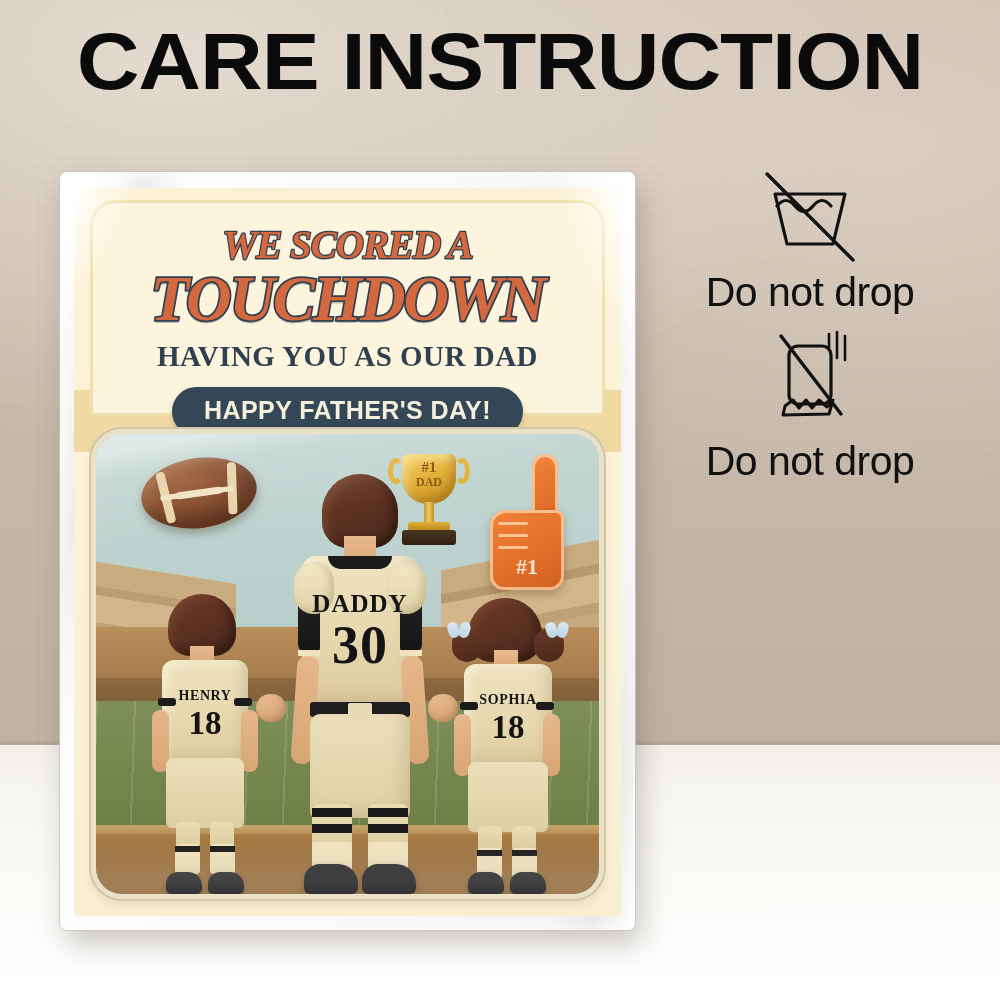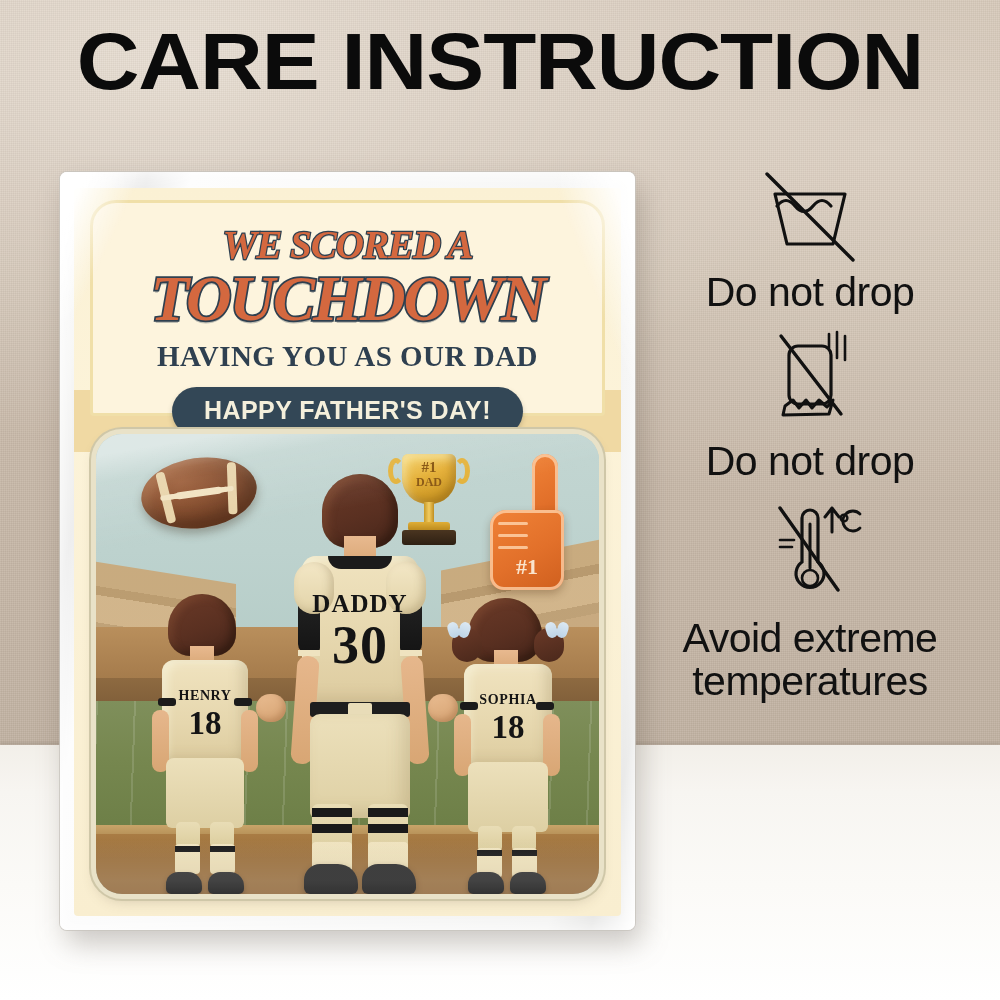--- a/index.html
+++ b/index.html
@@ -674,29 +674,14 @@
       <rect x="44" y="20" width="42" height="58" rx="9" fill="none" stroke="#111" stroke-width="3.2"></rect>
       <path d="M40 80 l8 -6 l6 8 l7 -8 l6 8 l7 -8 l8 7 l6 -7 l-4 14 l-46 1 Z" fill="none" stroke="#111" stroke-width="3" stroke-linejoin="round"></path>
       <line x1="92" y1="6" x2="92" y2="32" stroke="#111" stroke-width="2.6" stroke-linecap="round"></line>
       <line x1="100" y1="10" x2="100" y2="34" stroke="#111" stroke-width="2.6" stroke-linecap="round"></line>
       <line x1="84" y1="8" x2="84" y2="22" stroke="#111" stroke-width="2.6" stroke-linecap="round"></line>
       <line x1="36" y1="10" x2="96" y2="88" stroke="#111" stroke-width="3.4" stroke-linecap="round"></line>
     </svg>
     <div class="careLabel">Do not drop</div>
   </div>
 
-  <div class="careItem">
-    <svg class="careIcon" width="140" height="115" viewBox="0 0 140 115">
-      <path d="M62 20 a8 8 0 0 1 16 0 v44 a14 14 0 1 1 -16 0 Z" fill="none" stroke="#111" stroke-width="3.2"></path>
-      <line x1="70" y1="26" x2="70" y2="70" stroke="#111" stroke-width="3" stroke-linecap="round"></line>
-      <circle cx="70" cy="80" r="8" fill="none" stroke="#111" stroke-width="2.6"></circle>
-      <path d="M92 34 V10 l-7 9 M92 10 l7 9" fill="none" stroke="#111" stroke-width="3" stroke-linecap="round" stroke-linejoin="round"></path>
-      <circle cx="104" cy="20" r="3.4" fill="none" stroke="#111" stroke-width="2.4"></circle>
-      <path d="M120 16 a10 10 0 1 0 0 14" fill="none" stroke="#111" stroke-width="2.8" stroke-linecap="round"></path>
-      <line x1="40" y1="42" x2="54" y2="42" stroke="#111" stroke-width="2.6" stroke-linecap="round"></line>
-      <line x1="40" y1="49" x2="52" y2="49" stroke="#111" stroke-width="2.6" stroke-linecap="round"></line>
-      <line x1="40" y1="10" x2="98" y2="92" stroke="#111" stroke-width="3.4" stroke-linecap="round"></line>
-    </svg>
-    <div class="careLabel">Avoid extreme
-temperatures</div>
-  </div>
 
 </div>
 
 </body></html>

